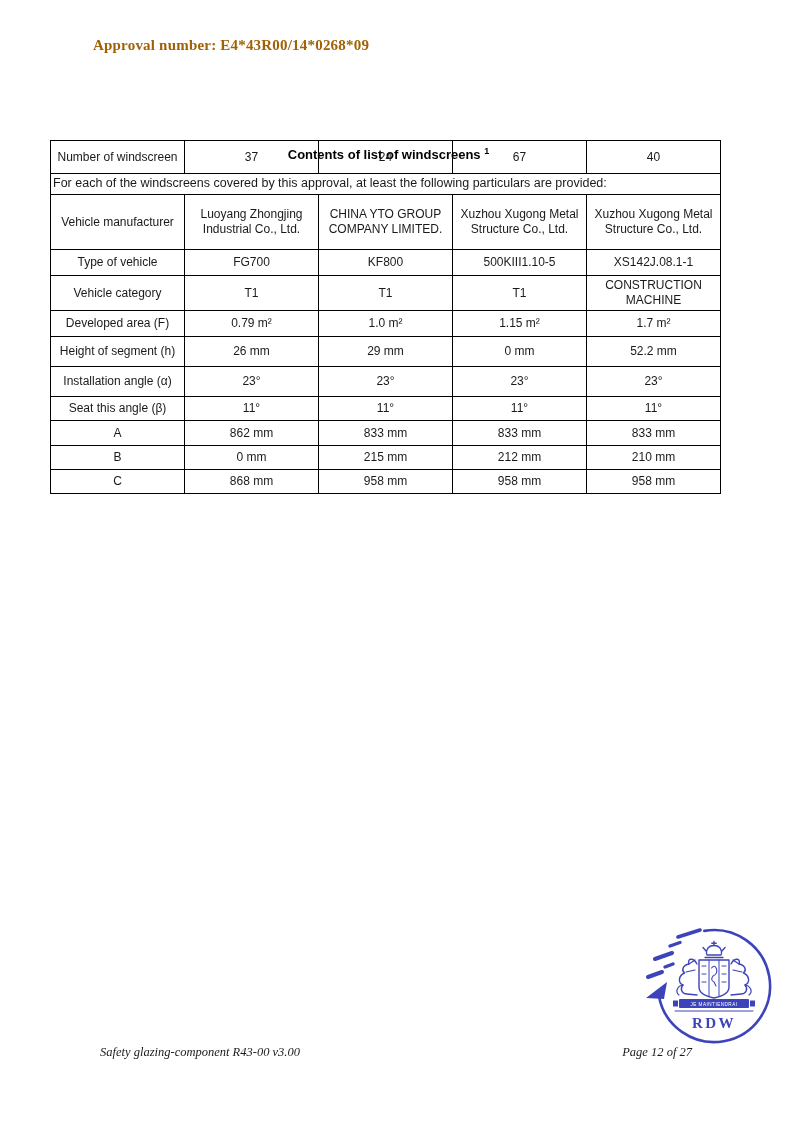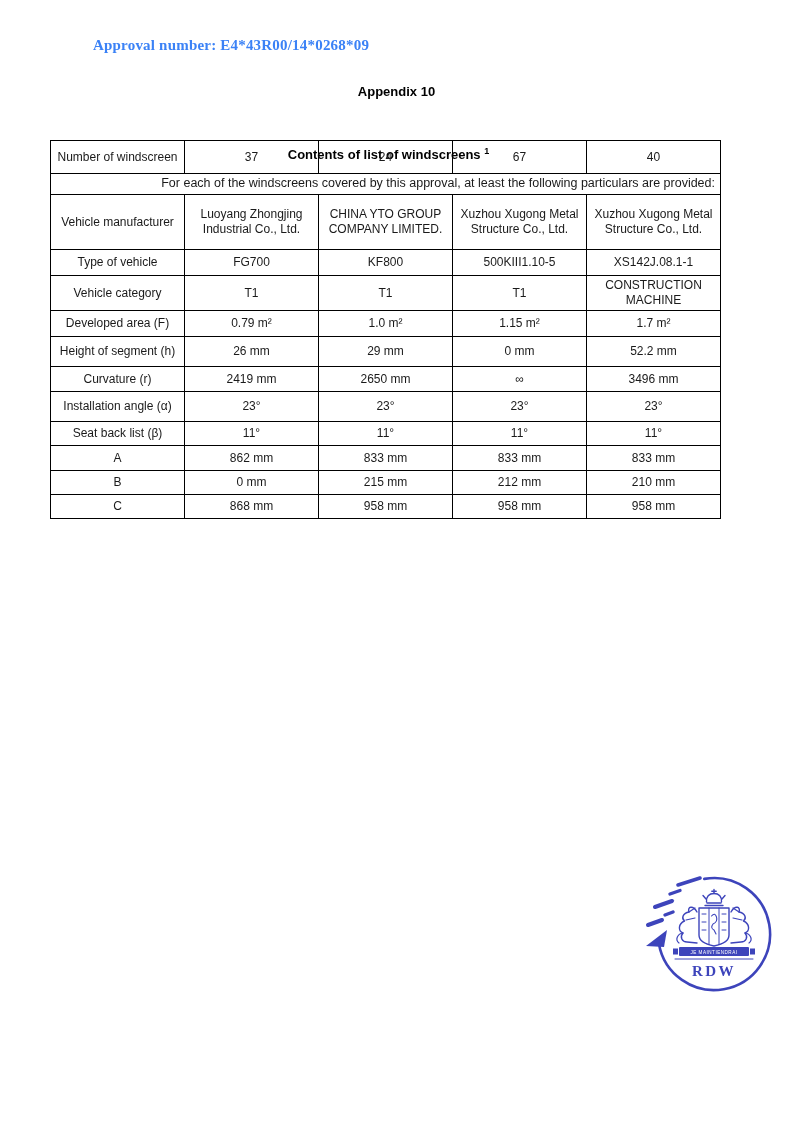--- a/index.html
+++ b/index.html
@@ -14,21 +14,21 @@
     overflow: hidden;
   }
   .approval {
     position: absolute;
     left: 93px;
     top: 37px;
     font-family: "Liberation Serif", serif;
     font-weight: bold;
     font-size: 15px;
     letter-spacing: 0.2px;
-    color: #3b82f6;
+    color: #a16207;
   }
   .title1 {
     position: absolute;
     left: 0; right: 0;
     top: 84px;
     text-align: center;
     font-size: 13px;
     font-weight: bold;
   }
   .title2 {
@@ -53,54 +53,53 @@
     border: 1px solid #000;
     font-size: 12px;
     line-height: 1.25;
     text-align: center;
     vertical-align: middle;
     padding: 2px 5px;
     color: #1a1a1a;
     word-wrap: break-word;
   }
   table.ws td.note {
-    text-align: right;
-    padding-left: 14px;
+    text-align: left;
+    padding-left: 2px;
     font-size: 12.5px;
   }
   .footer {
     position: absolute;
     left: 100px;
     top: 1045px;
     width: 592px;
     display: flex;
     justify-content: space-between;
     font-family: "Liberation Serif", serif;
     font-style: italic;
     font-size: 12.5px;
     color: #1a1a1a;
   }
   .stamp {
     position: absolute;
     left: 645px;
-    top: 872px;
+    top: 924px;
     width: 135px;
     height: 125px;
     color: #3d44bb;
   }
   .stamp svg { width: 100%; height: 100%; display: block; }
 </style>
 </head>
 <body>
 
 <div class="page">
 
   <div class="approval">Approval number: E4*43R00/14*0268*09</div>
 
-  <div class="title1">Appendix 10</div>
   <div class="title2"><span>Contents of list of windscreens</span>&nbsp;<sup>1</sup></div>
 
   <table class="ws">
     <colgroup>
       <col style="width:20%">
         <col style="width:20%">
         <col style="width:20%">
         <col style="width:20%">
         <col style="width:20%">
     </colgroup>
@@ -143,36 +142,29 @@
         <td>1.15 m²</td>
         <td>1.7 m²</td>
       </tr>
       <tr style="height:30px">
         <td>Height of segment (h)</td>
         <td>26 mm</td>
         <td>29 mm</td>
         <td>0 mm</td>
         <td>52.2 mm</td>
       </tr>
-      <tr style="height:25px">
-        <td>Curvature (r)</td>
-        <td>2419 mm</td>
-        <td>2650 mm</td>
-        <td>∞</td>
-        <td>3496 mm</td>
-      </tr>
       <tr style="height:30px">
         <td>Installation angle (α)</td>
         <td>23°</td>
         <td>23°</td>
         <td>23°</td>
         <td>23°</td>
       </tr>
       <tr style="height:24px">
-        <td>Seat back list (β)</td>
+        <td>Seat this angle (β)</td>
         <td>11°</td>
         <td>11°</td>
         <td>11°</td>
         <td>11°</td>
       </tr>
       <tr style="height:25px">
         <td>A</td>
         <td>862 mm</td>
         <td>833 mm</td>
         <td>833 mm</td>
@@ -243,14 +235,18 @@
         <path d="M 30 87 H 108" stroke-width="1"></path>
       </g>
 
       <g stroke="none" fill="#3d44bb">
         <text x="69" y="81.8" fill="#ffffff" font-size="4.6" letter-spacing="0.5" text-anchor="middle" font-family="Liberation Sans, sans-serif">JE MAINTIENDRAI</text>
         <text x="69" y="104" font-size="15" letter-spacing="2.5" text-anchor="middle" font-weight="600" font-family="Liberation Serif, serif">RDW</text>
       </g>
     </svg>
   </div>
 
+  <div class="footer">
+    <span>Safety glazing-component R43-00 v3.00</span>
+    <span>Page 12 of 27</span>
+  </div>
 
 </div>
 
 </body></html>

